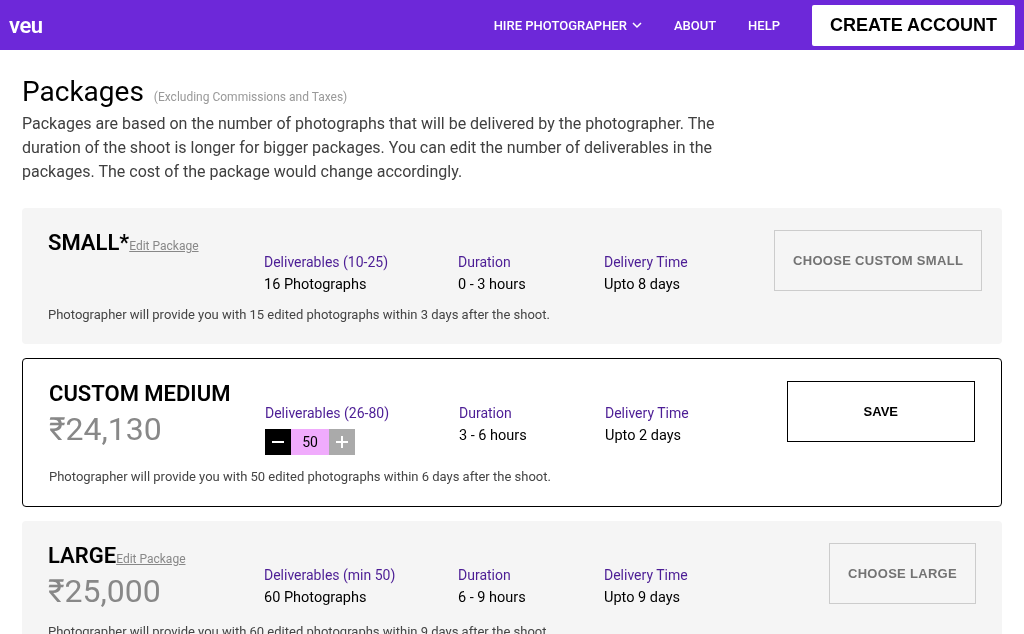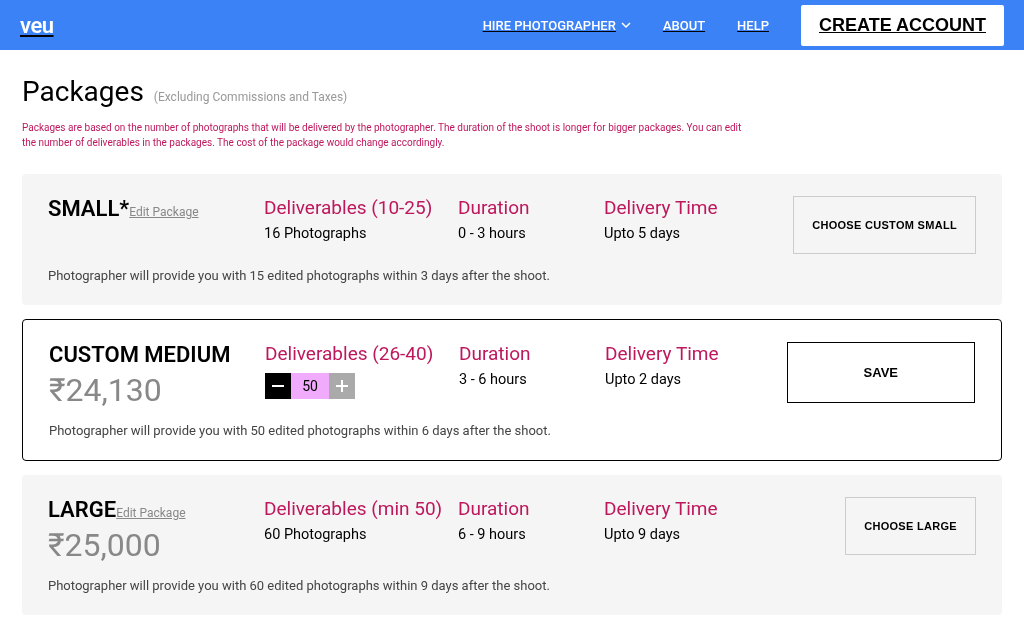--- a/index.html
+++ b/index.html
@@ -6,27 +6,26 @@
       margin: 0;
       padding: 0;
       box-sizing: border-box;
     }
     body {
       font-family: -apple-system, BlinkMacSystemFont, "Segoe UI", Roboto, Helvetica, Arial, sans-serif;
       background: #fff;
       width: 1024px;
     }
     .header {
-      background: #3b82f6;
+      background: #6d28d9;
       height: 50px;
       display: flex;
       align-items: center;
       justify-content: space-between;
-      padding: 0 20px;
-      text-decoration: underline;
+      padding: 0 9px;
     }
     .logo {
       color: #fff;
       font-size: 22px;
       font-weight: 600;
       letter-spacing: -0.5px;
     }
     .nav {
       display: flex;
       align-items: center;
@@ -66,23 +65,23 @@
     .page-title {
       font-size: 28px;
       font-weight: 400;
       color: #000;
     }
     .page-subtitle {
       font-size: 12px;
       color: #999;
     }
     .page-desc {
-      font-size: 10px;
-      color: #be185d;
-      margin-top: 12px;
+      font-size: 16px;
+      color: #404040;
+      margin-top: 4px;
       line-height: 1.5;
       max-width: 720px;
     }
     .packages-list {
       margin-top: 24px;
       display: flex;
       flex-direction: column;
       gap: 14px;
     }
     .package-card {
@@ -124,44 +123,45 @@
       margin-top: 4px;
     }
     .package-card.active .package-price {
       color: #888;
     }
     .deliverables-col {
       width: 194px;
       flex-shrink: 0;
     }
     .col-label {
-      font-size: 19px;
-      color: #be185d;
+      font-size: 14px;
+      color: #4c1d95;
+      margin-top: 24px;
     }
     .col-value {
       font-size: 14.5px;
       color: #000;
       margin-top: 6px;
     }
     .duration-col {
       width: 146px;
       flex-shrink: 0;
     }
     .delivery-col {
       width: 170px;
       flex-shrink: 0;
     }
     .action-col {
       margin-left: auto;
     }
     .choose-btn {
       background: transparent;
       border: 1px solid #ccc;
-      color: #000000;
-      font-size: 11px;
+      color: #737373;
+      font-size: 13px;
       font-weight: 600;
       padding: 22px 18px;
       letter-spacing: 0.3px;
       cursor: pointer;
       white-space: nowrap;
     }
     .save-btn {
       background: #fff;
       border: 1px solid #000;
       color: #000;
@@ -246,39 +246,39 @@
         <div class="deliverables-col">
           <div class="col-label"><span>Deliverables</span> <span>(10-25)</span></div>
           <div class="col-value">16 Photographs</div>
         </div>
         <div class="duration-col">
           <div class="col-label">Duration</div>
           <div class="col-value">0 - 3 hours</div>
         </div>
         <div class="delivery-col">
           <div class="col-label">Delivery Time</div>
-          <div class="col-value">Upto 5 days</div>
+          <div class="col-value">Upto 8 days</div>
         </div>
         <div class="action-col">
           <button class="choose-btn">CHOOSE CUSTOM SMALL</button>
         </div>
       </div>
       <p class="package-note">Photographer will provide you with 15 edited photographs within 3 days after the shoot.</p>
     </div>
 
     <div class="package-card active">
       <div class="package-row">
         <div class="package-name-col">
           <div class="package-name-row">
             <span class="package-name">CUSTOM MEDIUM</span>
           </div>
           <div class="package-price">₹24,130</div>
         </div>
         <div class="deliverables-col">
-          <div class="col-label"><span>Deliverables</span> <span>(26-40)</span></div>
+          <div class="col-label"><span>Deliverables</span> <span>(26-80)</span></div>
           <div class="stepper">
             <button class="stepper-btn minus">
               <svg width="12" height="2" viewBox="0 0 12 2">
                   <rect width="12" height="2" fill="#fff"></rect>
                 </svg>
             </button>
             <div class="stepper-value">50</div>
             <button class="stepper-btn plus">
               <svg width="12" height="12" viewBox="0 0 12 12">
                   <rect x="5" width="2" height="12" fill="#fff"></rect>

